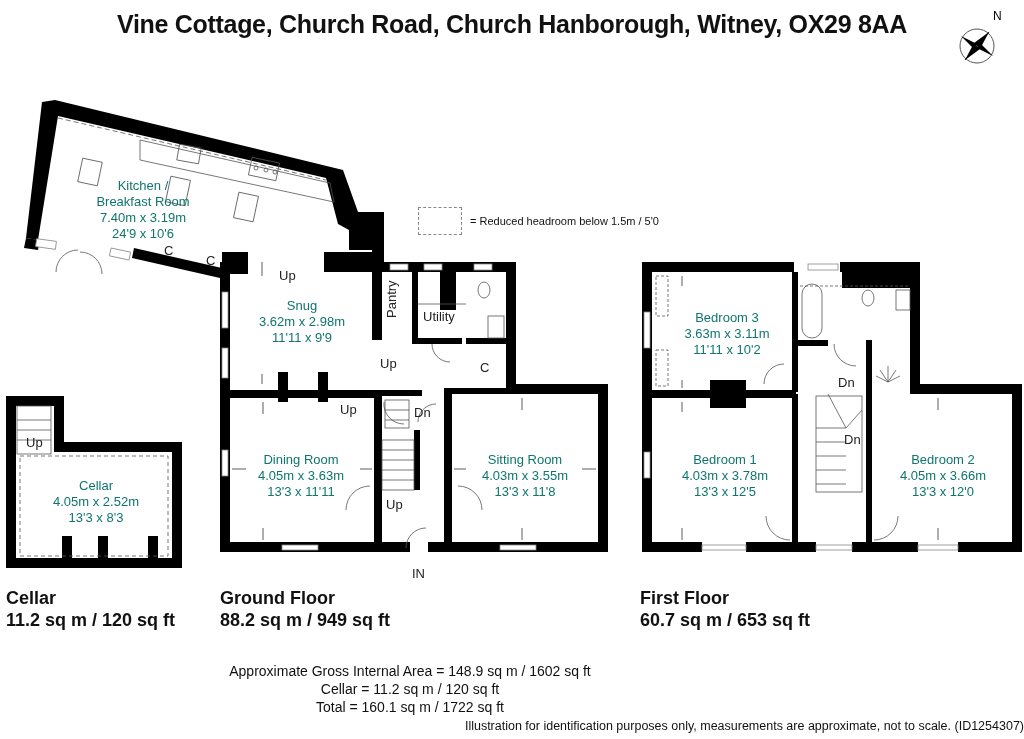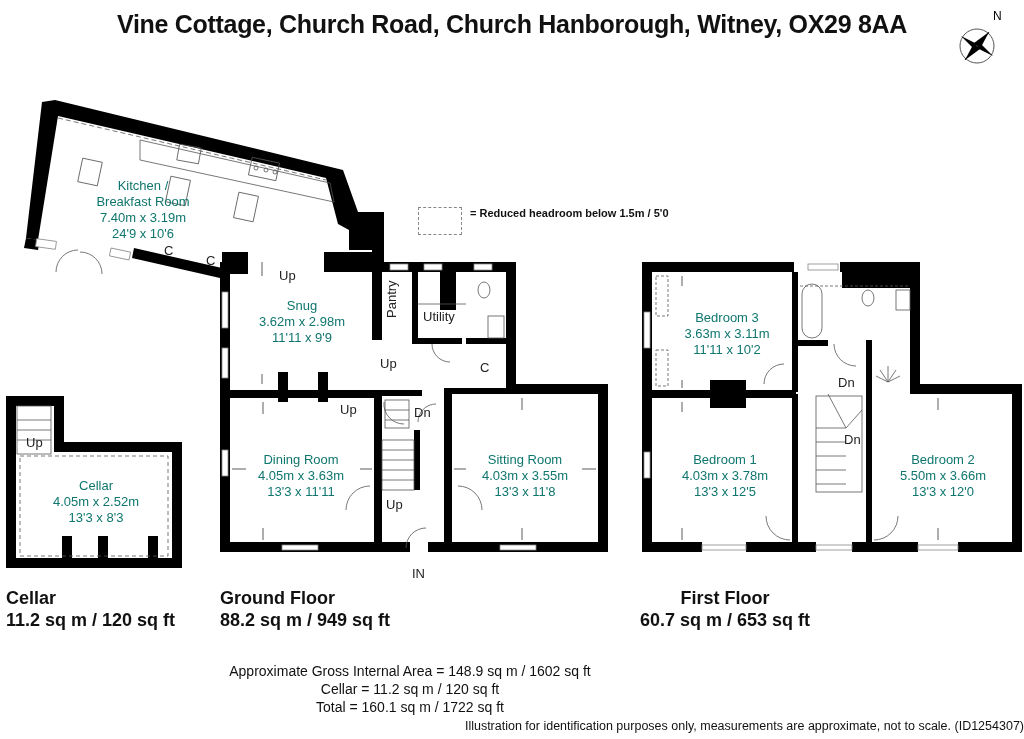--- a/index.html
+++ b/index.html
@@ -5,21 +5,21 @@
   html, body { margin:0; padding:0; background:#ffffff; }
   body { width:1024px; height:739px; position:relative; overflow:hidden; font-family:"Liberation Sans", sans-serif; color:#111; }
   .title { position:absolute; left:0; top:10px; width:1024px; text-align:center; font-weight:bold; font-size:25px; letter-spacing:-0.3px; font-family:"Liberation Sans", sans-serif; }
   .compass { position:absolute; left:955px; top:8px; width:50px; height:60px; }
   svg.plan { position:absolute; left:0; top:0; }
   .room-label { position:absolute; text-align:center; font-size:13px; line-height:16px; font-family:"Liberation Sans", sans-serif; color:#0f766e; white-space:nowrap; }
   .small-label { position:absolute; font-size:13px; font-family:"Liberation Sans", sans-serif; color:#222; }
   .floor-name { position:absolute; font-weight:bold; font-size:18px; line-height:22px; font-family:"Liberation Sans", sans-serif; }
   .summary { position:absolute; left:0; width:820px; text-align:center; font-size:14px; line-height:18px; font-family:"Liberation Sans", sans-serif; }
   .disclaimer { position:absolute; left:0; top:719px; width:1024px; text-align:right; font-size:12.5px; font-family:"Liberation Sans", sans-serif; }
-  .legend { position:absolute; left:418px; top:207px; display:flex; align-items:flex-start; font-size:11px;font-weight:bold; }
+  .legend { position:absolute; left:418px; top:207px; display:flex; align-items:center; font-size:11px; }
   .legend-box { width:42px; height:26px; border:1px dashed #888; margin-right:8px; }
 </style>
 </head>
 <body>
 
 <div class="title">Vine Cottage, Church Road, Church Hanborough, Witney, OX29 8AA</div>
 
 <svg class="compass" viewBox="0 0 50 60">
   <text x="38" y="12" font-size="12" font-family="Liberation Sans, sans-serif">N</text>
   <circle cx="22" cy="38" r="17" fill="none" stroke="#555" stroke-width="1"></circle>
@@ -245,21 +245,21 @@
 </div>
 
 <div class="room-label" style="left:660px;top:452px;width:130px;">
   <div>Bedroom 1</div>
   <div>4.03m x 3.78m</div>
   <div>13'3 x 12'5</div>
 </div>
 
 <div class="room-label" style="left:878px;top:452px;width:130px;">
   <div>Bedroom 2</div>
-  <div>5.50m x 3.66m</div>
+  <div>4.05m x 3.66m</div>
   <div>13'3 x 12'0</div>
 </div>
 
 <div class="small-label" style="left:164px;top:243px;">C</div>
 <div class="small-label" style="left:206px;top:253px;">C</div>
 <div class="small-label" style="left:480px;top:360px;">C</div>
 <div class="small-label" style="left:279px;top:268px;">Up</div>
 <div class="small-label" style="left:380px;top:356px;">Up</div>
 <div class="small-label" style="left:340px;top:402px;">Up</div>
 <div class="small-label" style="left:386px;top:497px;">Up</div>
@@ -270,21 +270,21 @@
 <div class="small-label" style="left:412px;top:566px;">IN</div>
 
 <div class="floor-name" style="left:6px;top:587px;">
   <div>Cellar</div>
   <div>11.2 sq m / 120 sq ft</div>
 </div>
 <div class="floor-name" style="left:220px;top:587px;">
   <div>Ground Floor</div>
   <div>88.2 sq m / 949 sq ft</div>
 </div>
-<div class="floor-name" style="left:640px;top:587px;text-align:center;">
+<div class="floor-name" style="left:640px;top:587px;">
   <div>First Floor</div>
   <div>60.7 sq m / 653 sq ft</div>
 </div>
 
 <div class="summary" style="top:662px;">
   <div>Approximate Gross Internal Area = 148.9 sq m / 1602 sq ft</div>
   <div>Cellar = 11.2 sq m / 120 sq ft</div>
   <div>Total = 160.1 sq m / 1722 sq ft</div>
 </div>
 

